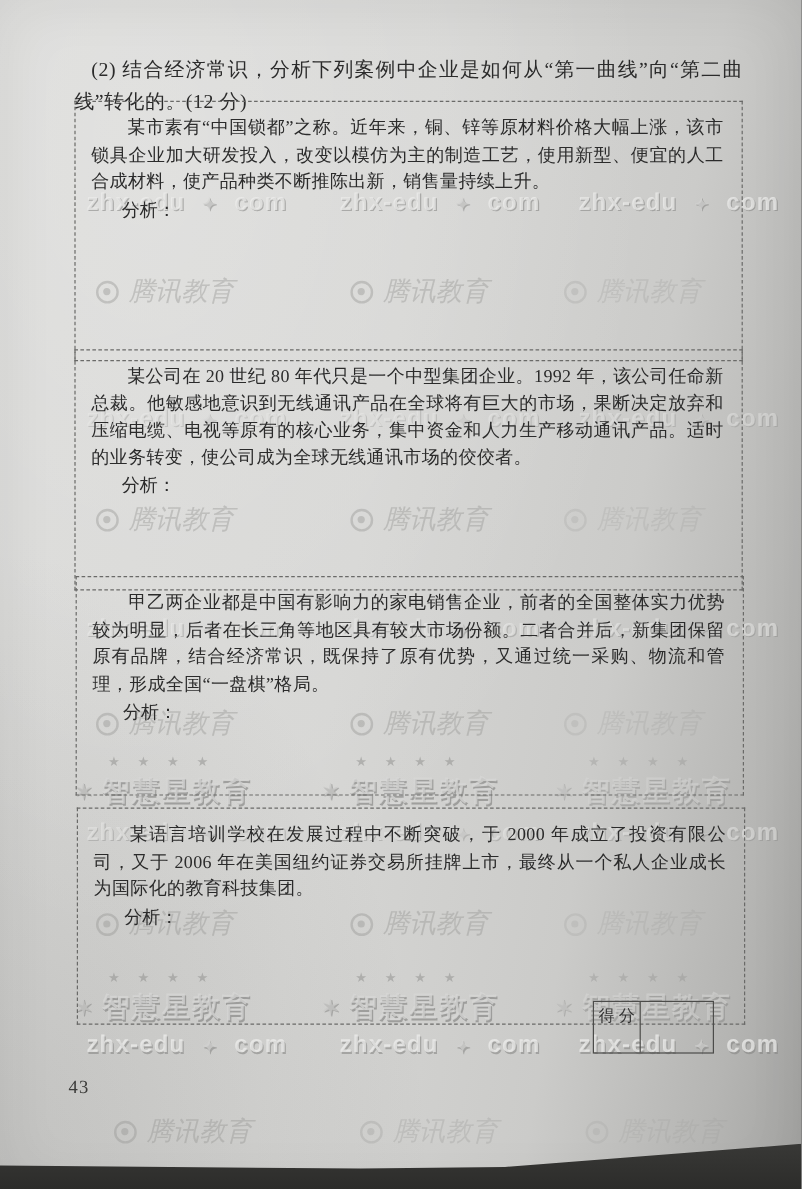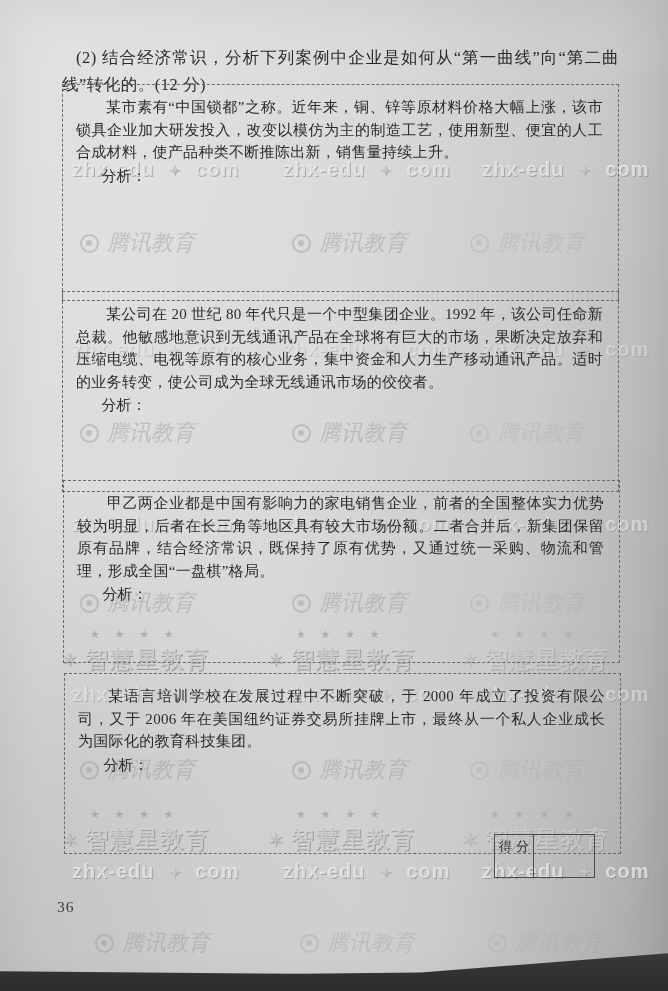--- a/index.html
+++ b/index.html
@@ -356,17 +356,17 @@
     <div class="case-box" style="left:64px;top:673px;height:181px">
       <div class="case-text">某语言培训学校在发展过程中不断突破，于 2000 年成立了投资有限公司，又于 2006 年在美国纽约证券交易所挂牌上市，最终从一个私人企业成长为国际化的教育科技集团。</div>
       <div class="analysis-label">分析：</div>
     </div>
 
     <div class="score-table">
       <div class="score-label-cell">得 分</div>
       <div class="score-value-cell"></div>
     </div>
 
-    <div class="page-number">36</div>
+    <div class="page-number">43</div>
   </div>
 
   <div class="scanner-bed"></div>
 </div>
 
 </body></html>

